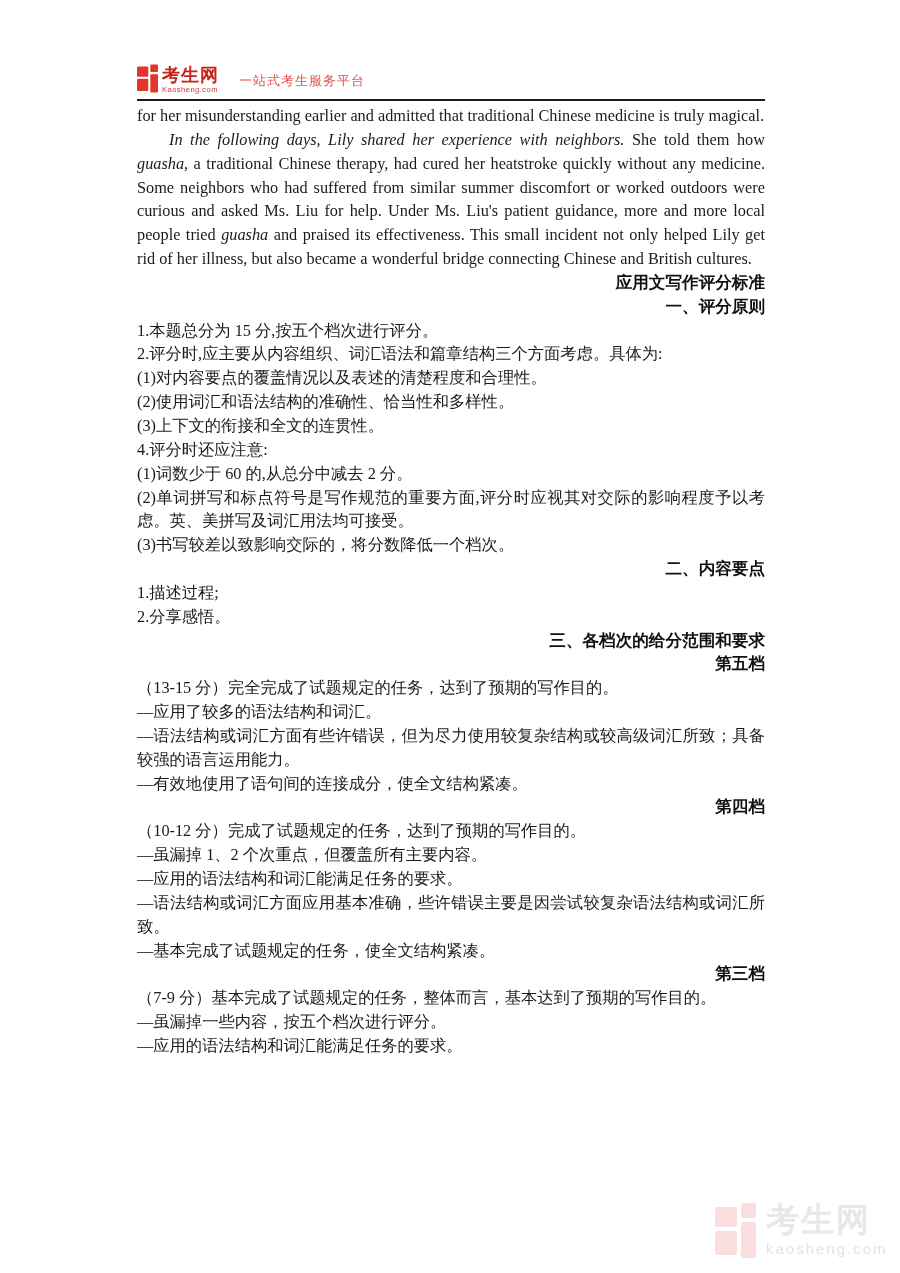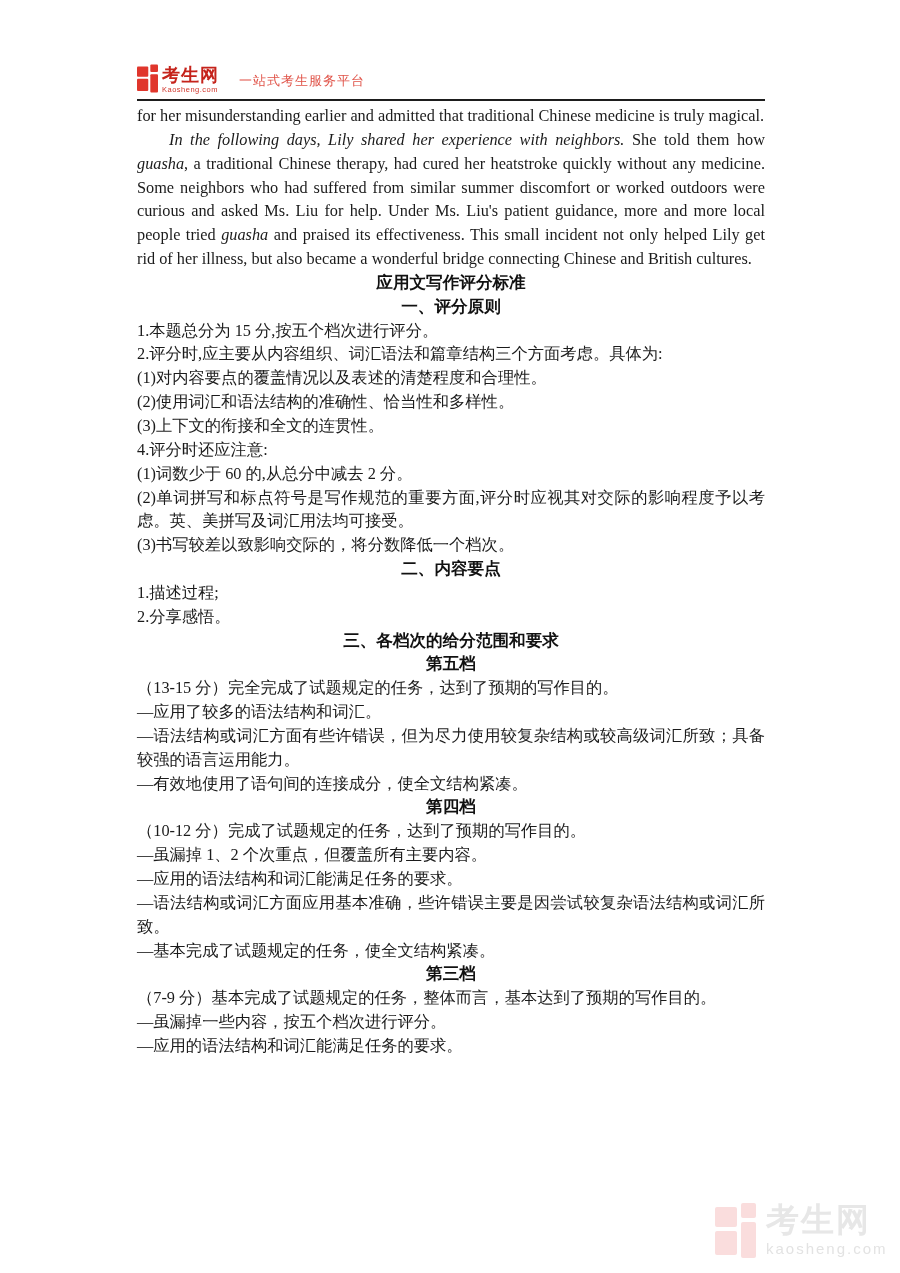--- a/index.html
+++ b/index.html
@@ -76,21 +76,21 @@
     line-height: 23.85px;
     text-align: justify;
   }
   p.blk-en { font-family: "Liberation Serif", "DejaVu Serif", serif; }
   p.blk-en.indent { text-indent: 32px; }
   p.blk-zh { font-family: "Liberation Serif", "DejaVu Serif", serif; }
   p.blk-heading {
     font-family: "Liberation Sans", "DejaVu Sans", sans-serif;
     font-weight: 700;
     font-size: 16.6px;
-    text-align: center;
+    text-align: right;
     color: #111111;
   }
   .it { font-style: italic; }
 
   
   .watermark {
     position: absolute;
     left: 715px;
     top: 1203px;
     display: flex;

